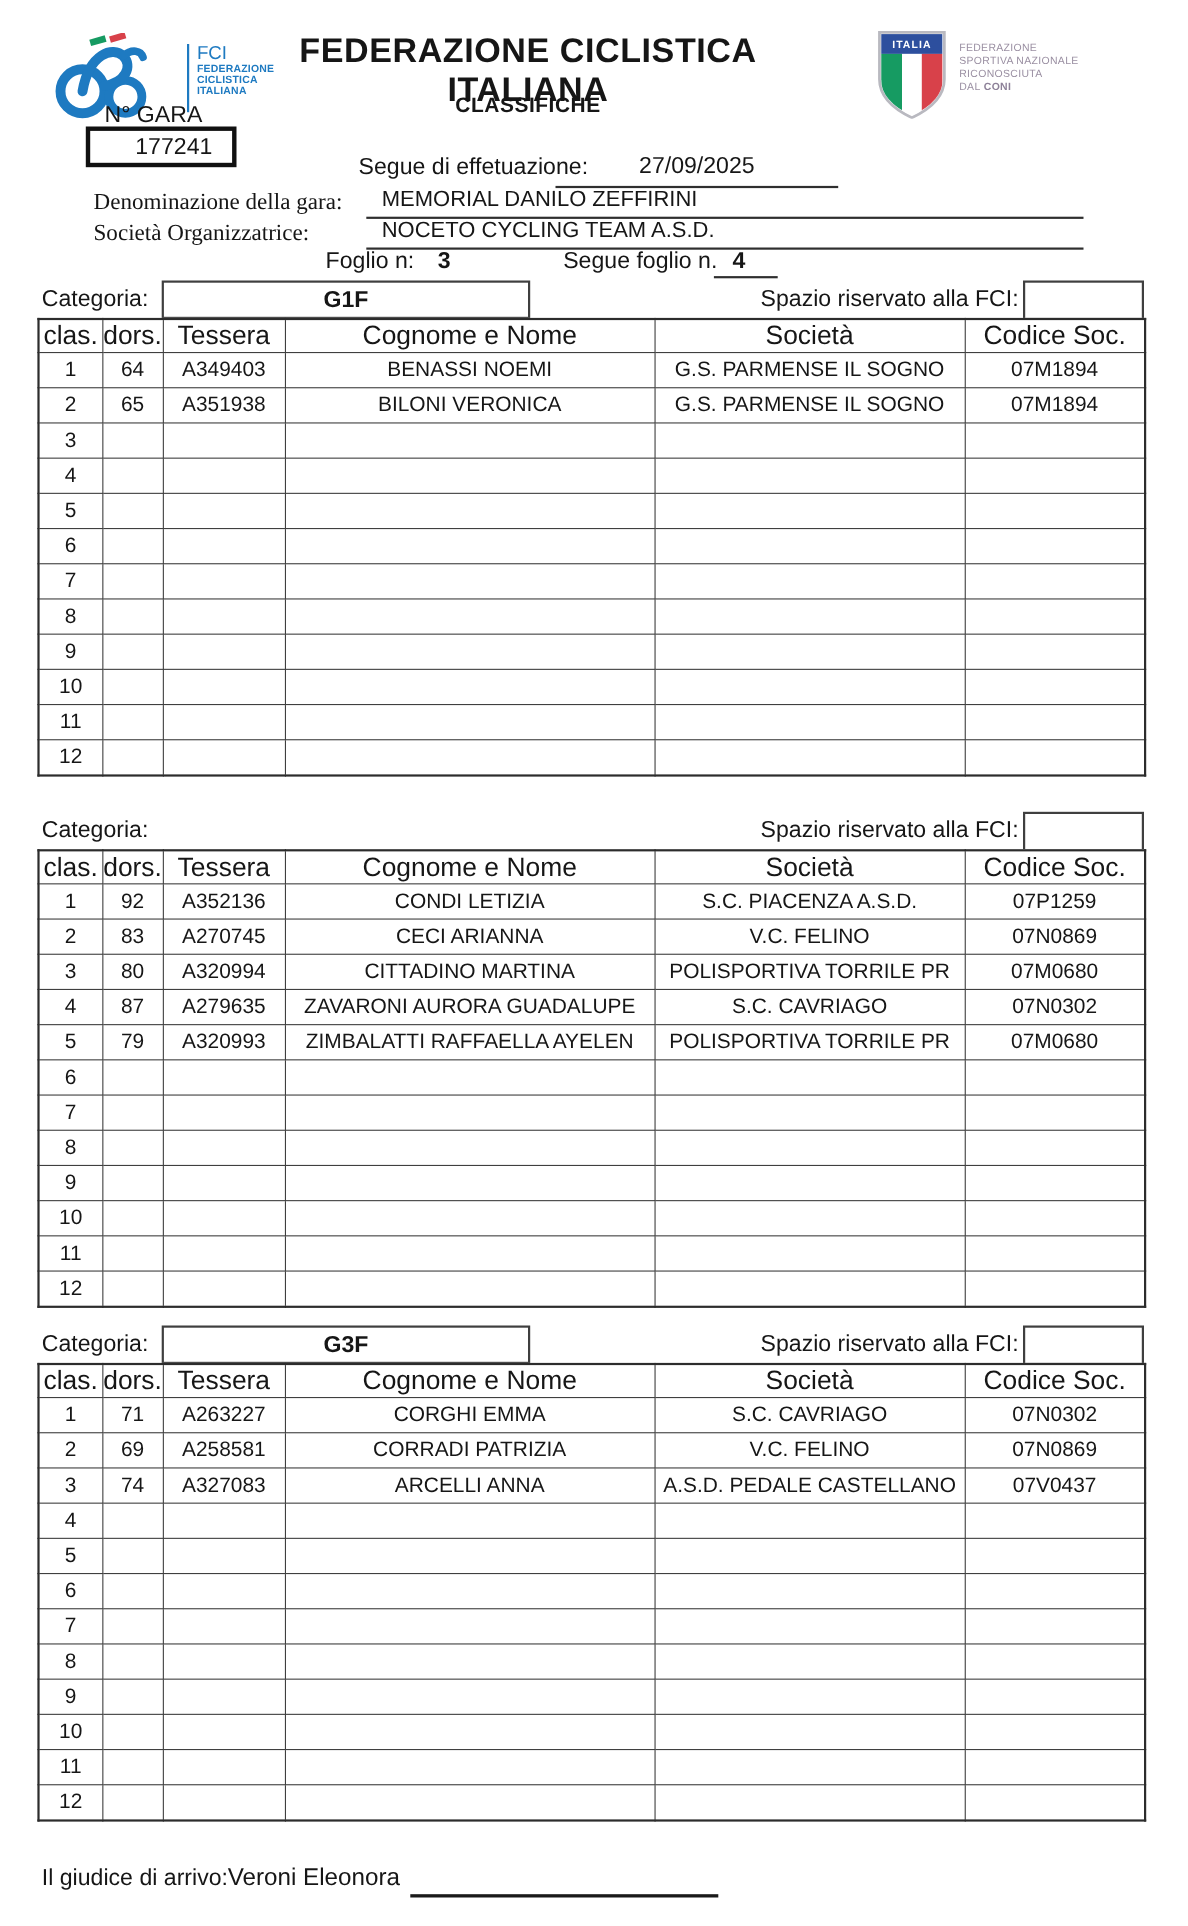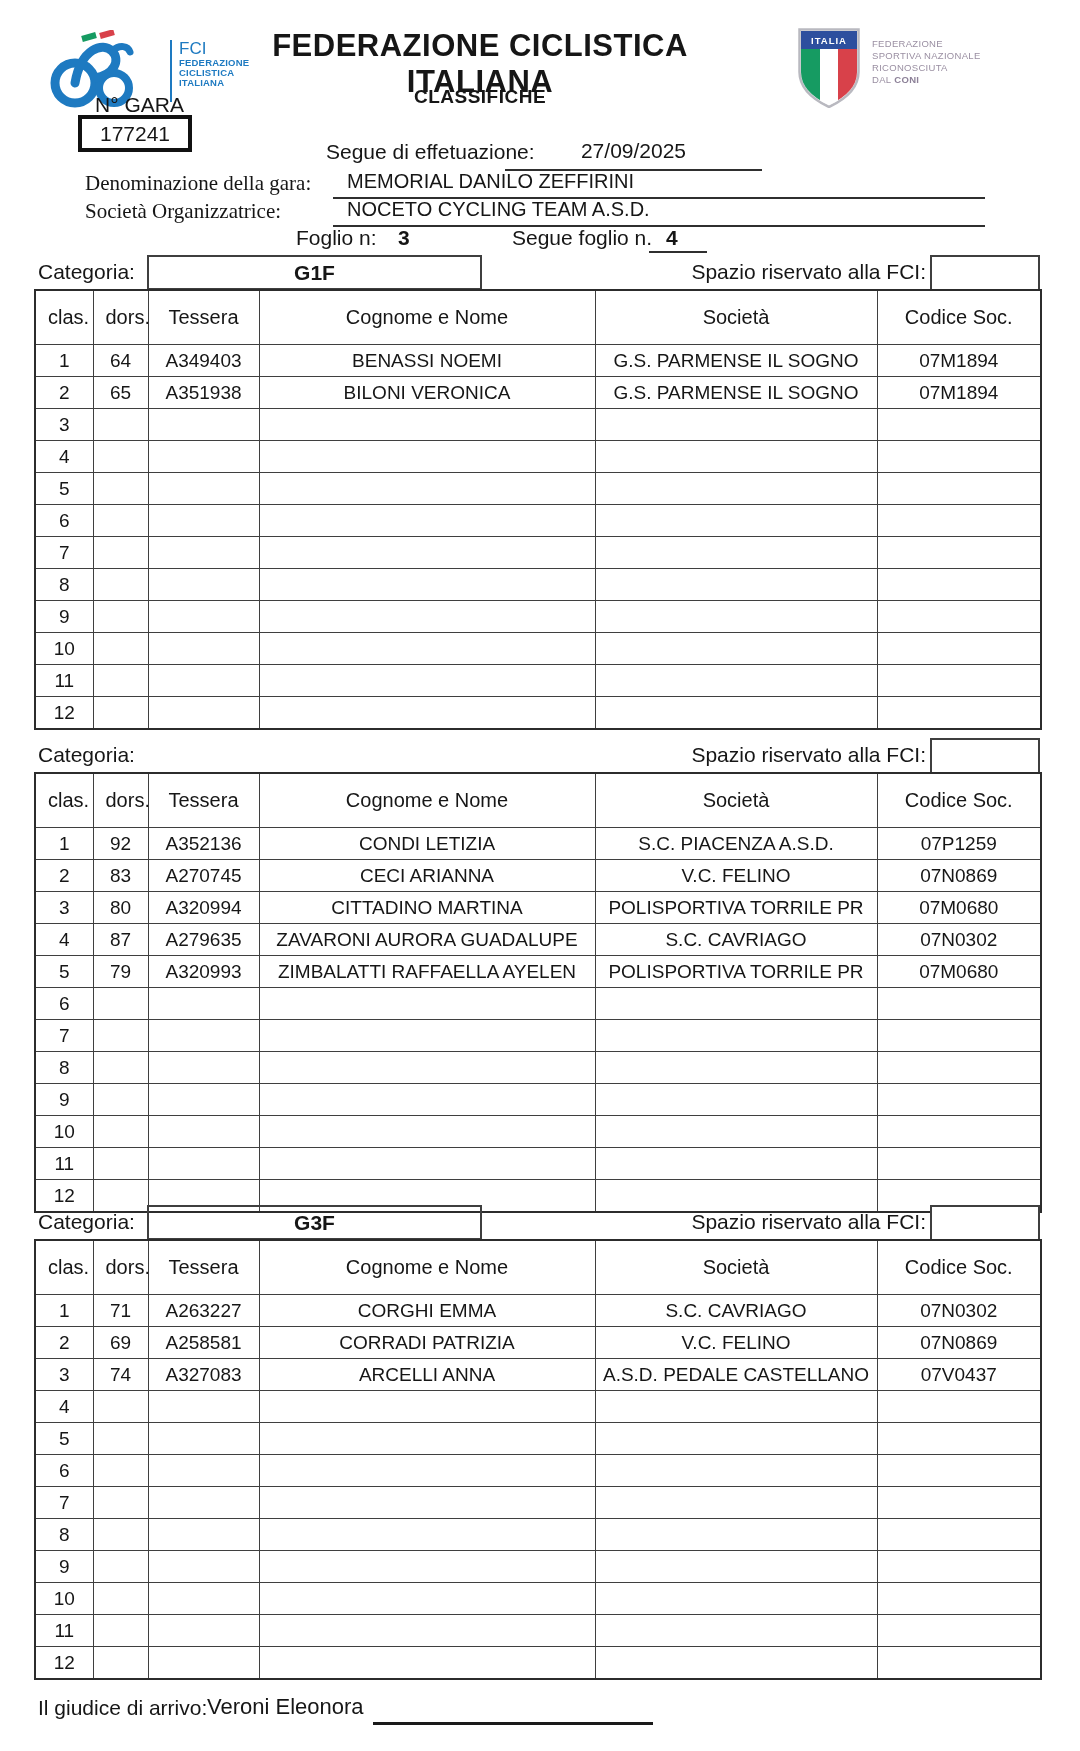--- a/index.html
+++ b/index.html
@@ -6,21 +6,21 @@
   body{width:1080px;height:1751px;position:relative;font-family:"Liberation Sans",sans-serif;color:#161616;overflow:hidden;}
   .abs{position:absolute;}
   .serif{font-family:"Liberation Serif",serif;}
   .bold{font-weight:bold;}
   .rule{position:absolute;background:#2f2f2f;height:1.5px;}
 
   
   .page-title{left:215px;top:28px;width:530px;font-size:31px;font-weight:bold;text-align:center;letter-spacing:.5px;}
   .page-subtitle{left:215px;top:86px;width:530px;font-size:19px;font-weight:bold;text-align:center;letter-spacing:.5px;}
   .gara-label{left:95px;top:93px;font-size:21px;}
-  .gara-box{left:78px;top:115px;width:106px;height:29px;border:4px solid #111;font-size:21px;line-height:29px;text-align:center;}
+  .gara-box{left:78px;top:115px;width:106px;height:29px;border:4px solid #111;font-size:21px;line-height:29px;text-align:center;padding-left:23px;}
   .date-label{left:326px;top:140px;font-size:21px;}
   .date-value{left:505px;top:139px;width:257px;font-size:21px;text-align:center;}
   .race-label{left:85px;top:171px;font-size:21px;}
   .race-value{left:347px;top:170px;font-size:20px;}
   .org-label{left:85px;top:199px;font-size:21px;}
   .org-value{left:347px;top:198px;font-size:20px;}
   .sheet-label{left:296px;top:226px;font-size:21px;}
   .sheet-value{left:398px;top:226px;font-size:21px;font-weight:bold;}
   .nsheet-label{left:512px;top:226px;font-size:21px;}
   .nsheet-value{left:666px;top:226px;font-size:21px;font-weight:bold;}
@@ -35,21 +35,21 @@
   .coni-text{left:872px;top:38px;width:130px;color:#9a8fa2;font-size:9.5px;line-height:1.25;letter-spacing:.3px;}
   .coni-text .bold{color:#8d8198;}
 
   
   .section{position:absolute;left:0;width:1080px;}
   .cat-label{position:absolute;left:38px;top:0;font-size:21px;line-height:34px;}
   .cat-box{position:absolute;left:147px;top:0;width:331px;height:31px;border:2px solid #3f3f3f;text-align:center;font-size:21px;font-weight:bold;line-height:31px;}
   .spazio-label{position:absolute;right:154px;top:0;font-size:21px;line-height:34px;}
   .fci-box{position:absolute;left:930px;top:0;width:106px;height:32px;border:2px solid #3f3f3f;background:#fff;}
   table.cls{position:absolute;left:34px;top:34px;width:1006px;border-collapse:collapse;table-layout:fixed;background:#fff;border:2px solid #2c2c2c;}
-  table.cls th{border:1px solid #3f3f3f;font-weight:normal;font-size:20px;height:29px;padding:12px;white-space:nowrap;overflow:hidden;}
+  table.cls th{border:1px solid #3f3f3f;font-weight:normal;font-size:24px;height:29px;padding:0;white-space:nowrap;overflow:hidden;}
   table.cls td{border:1px solid #3f3f3f;font-size:19px;height:31px;text-align:center;padding:0;white-space:nowrap;overflow:hidden;}
 
   
   .judge-label{left:38px;top:1696px;font-size:21px;}
   .judge-value{left:207px;top:1694px;font-size:22px;}
   .judge-line{left:373px;top:1722px;width:280px;height:3px;background:#1a1a1a;position:absolute;}
 </style>
 </head>
 <body>
 

